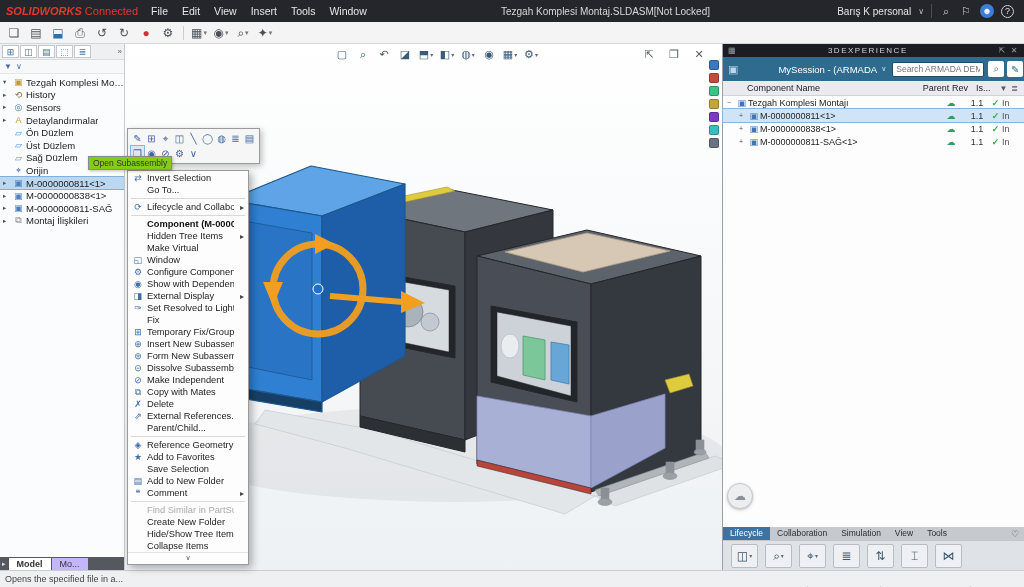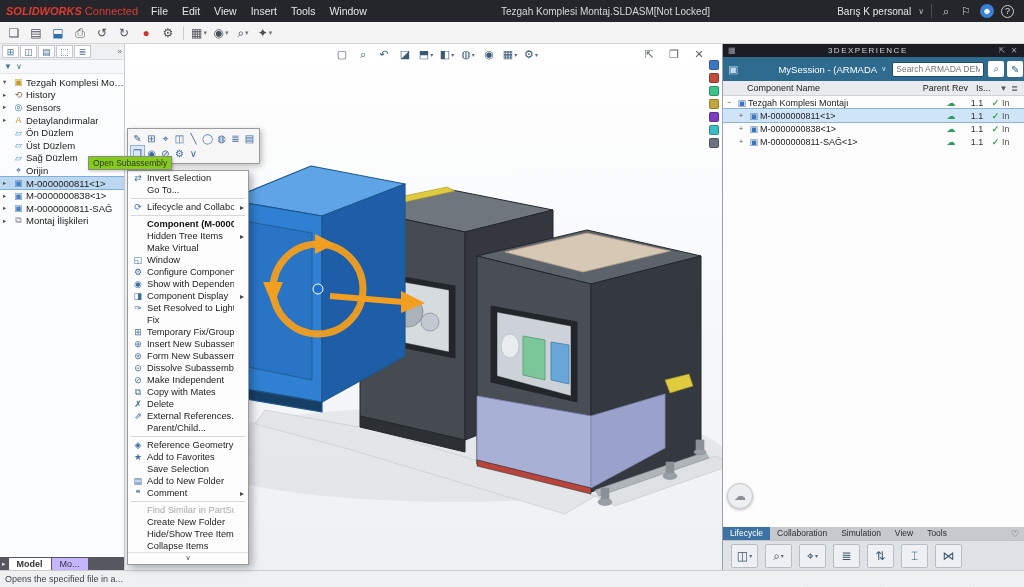--- a/index.html
+++ b/index.html
@@ -677,21 +677,21 @@
           </div>
 
           <div class="menu-item">
             <span class="mi-icon">◉</span>
             <span class="mi-label">Show with Dependents</span>
             <span class="mi-arrow"></span>
           </div>
 
           <div class="menu-item has-arrow">
             <span class="mi-icon">◨</span>
-            <span class="mi-label">Component Display</span>
+            <span class="mi-label">External Display</span>
             <span class="mi-arrow"></span>
           </div>
 
           <div class="menu-item">
             <span class="mi-icon">✑</span>
             <span class="mi-label">Set Resolved to Lightweight</span>
             <span class="mi-arrow"></span>
           </div>
 
           <div class="menu-item">

